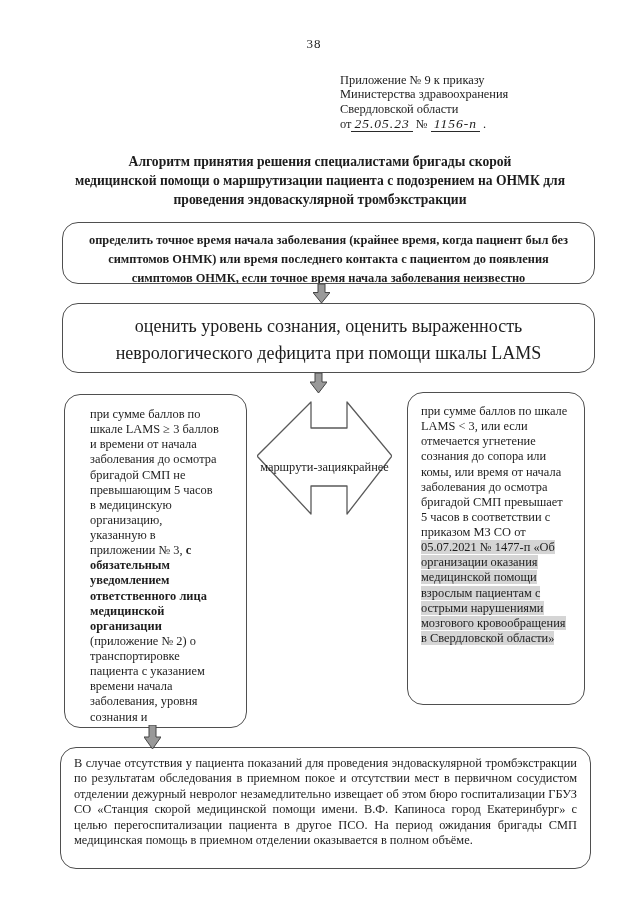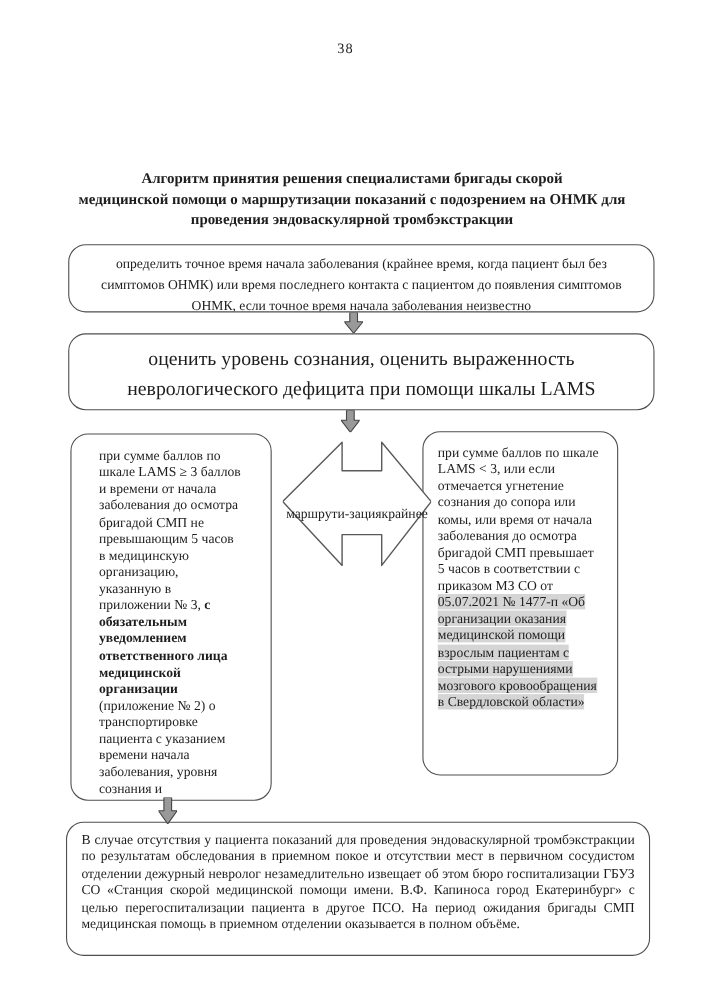--- a/index.html
+++ b/index.html
@@ -23,26 +23,26 @@
   .doc-title{
     position:absolute;left:30px;top:152px;width:580px;text-align:center;
     font-weight:bold;font-size:13.6px;line-height:1.4;
   }
   .doc-title .tline{display:block;}
   .rbox{
     position:absolute;border:1.4px solid #4f4f4f;border-radius:16px;
     background:#ffffff;box-sizing:border-box;overflow:hidden;
   }
   .box-step1{left:62px;top:222px;width:533px;height:62px;padding:8px 14px;
-    text-align:center;font-size:12.4px;line-height:1.52;}
+    text-align:center;font-size:12.4px;line-height:1.52;font-weight:bold;}
   .box-step2{left:62px;top:303px;width:533px;height:70px;padding:9px 14px;
     text-align:center;font-size:18px;line-height:1.52;}
   .box-left{left:64px;top:394px;width:183px;height:334px;padding:12px 25px;
     font-size:12.4px;line-height:1.22;}
-  .box-right{left:384px;top:392px;width:178px;height:313px;padding:11px 13px;
+  .box-right{left:407px;top:392px;width:178px;height:313px;padding:11px 13px;
     font-size:12.4px;line-height:1.22;}
   .box-final{left:60px;top:747px;width:531px;height:122px;padding:8px 13px;
     text-align:justify;font-size:12.4px;line-height:1.24;}
   .bold{font-weight:bold;}
   .hl{background:#d5d5d5;box-decoration-break:clone;-webkit-box-decoration-break:clone;}
   .flow-arrow{position:absolute;z-index:3;}
   .arrow1{left:313px;top:284px;}
   .arrow2{left:310px;top:373px;}
   .arrow3{left:144px;top:725px;}
   .decision-shape{position:absolute;left:257px;top:400px;z-index:1;}
@@ -54,24 +54,30 @@
   }
   .decision-label span{display:block;}
 </style>
 </head>
 <body>
 
 <div class="page">
 
   <div class="page-number">38</div>
 
+  <div class="appendix">
+    <span class="line">Приложение № 9 к приказу</span>
+    <span class="line">Министерства здравоохранения</span>
+    <span class="line">Свердловской области</span>
+    <span class="line"><span>от</span><span class="handwritten">25.05.23</span> <span>№</span> <span class="handwritten">1156-п</span> .</span>
+  </div>
 
   <div class="doc-title">
     <span class="tline">Алгоритм принятия решения специалистами бригады скорой</span>
-    <span class="tline">медицинской помощи о маршрутизации показаний с подозрением на ОНМК для</span>
+    <span class="tline">медицинской помощи о маршрутизации пациента с подозрением на ОНМК для</span>
     <span class="tline">проведения эндоваскулярной тромбэкстракции</span>
   </div>
 
   <div class="rbox box-step1">
     <span>определить точное время начала заболевания (крайнее время, когда пациент был без симптомов ОНМК) или время последнего контакта с пациентом до появления симптомов ОНМК, если точное время начала заболевания неизвестно</span>
   </div>
 
   <svg class="flow-arrow arrow1" width="17" height="19" viewBox="0 0 17 19">
     <polygon points="5,0 12,0 12,8.5 17,8.5 8.5,19 0,8.5 5,8.5" fill="#999999" stroke="#454545" stroke-width="1"></polygon>
   </svg>

